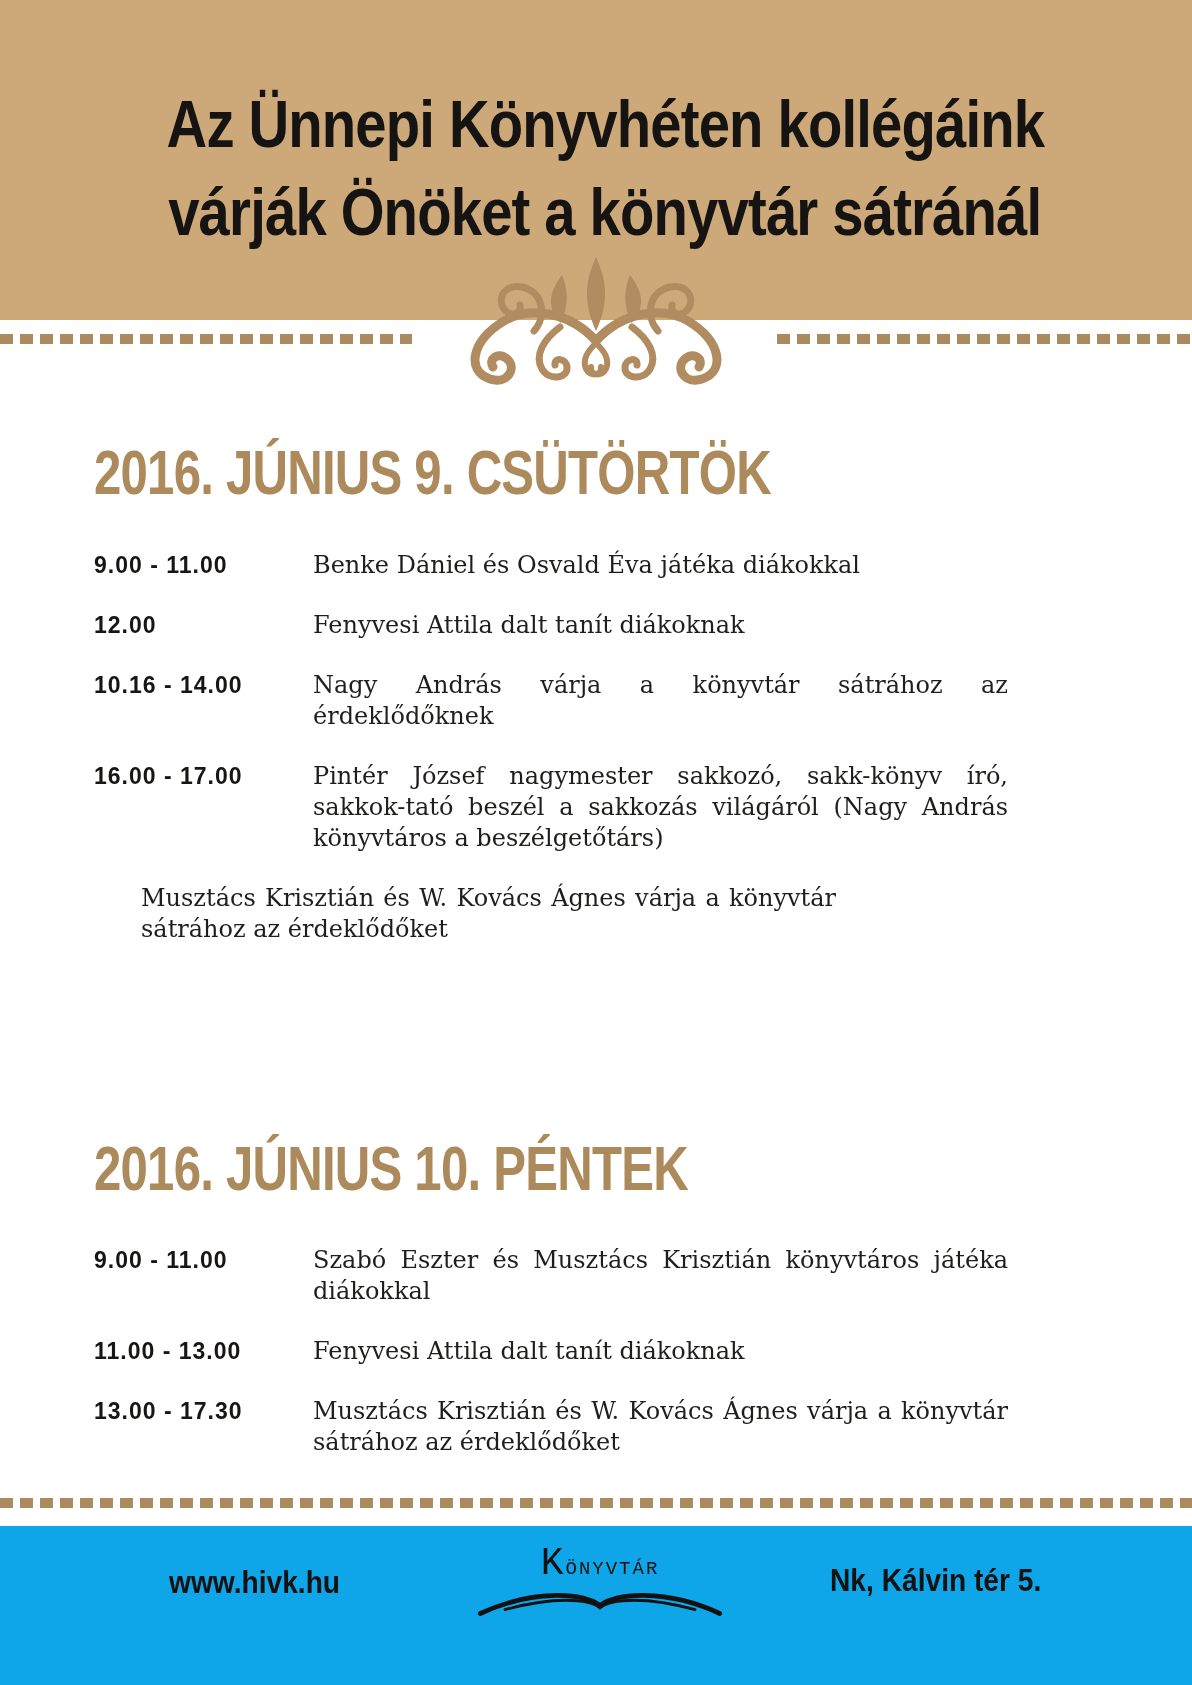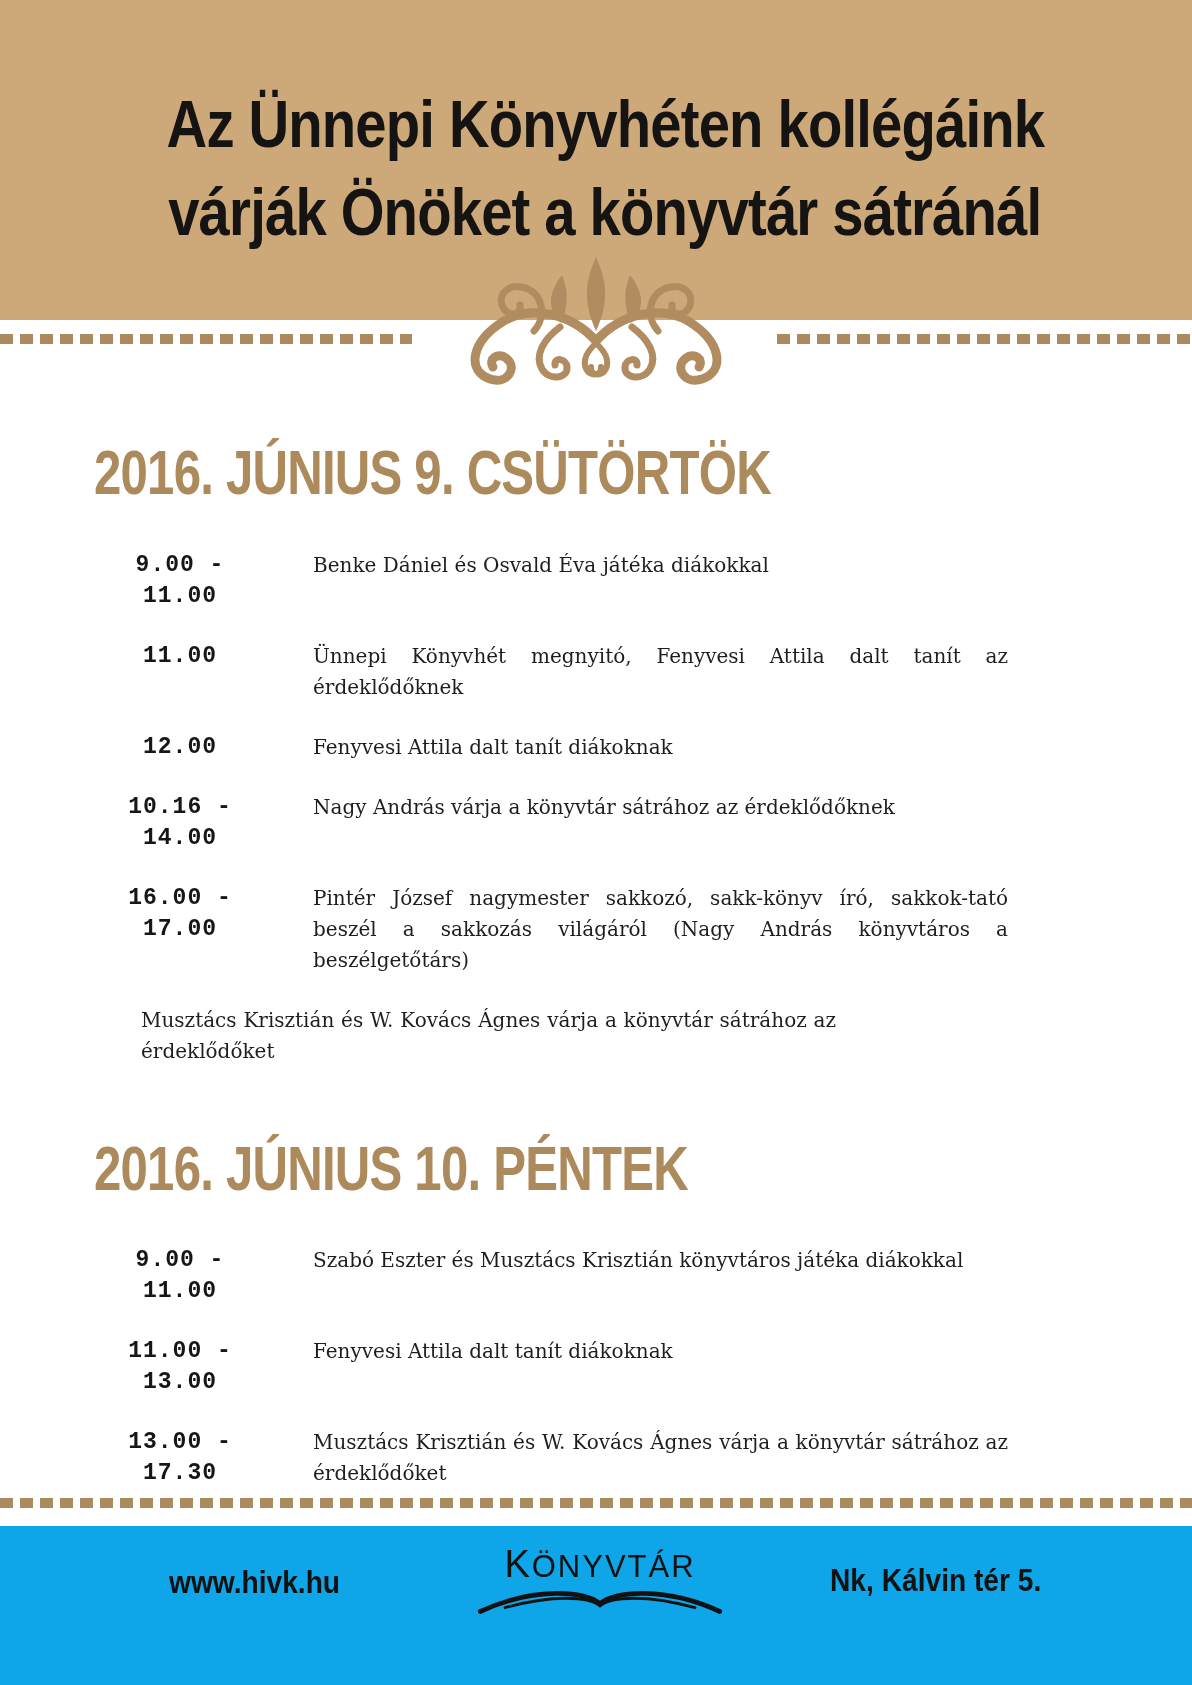--- a/index.html
+++ b/index.html
@@ -16,32 +16,32 @@
         background:repeating-linear-gradient(90deg,#ab8a5f 0 13px,rgba(0,0,0,0) 13px 20px);}
   .dash-top-left{left:0;top:334px;width:412px;}
   .dash-top-right{left:777px;top:334px;width:415px;}
   .dash-bottom{left:0;top:1498px;width:1192px;}
   
   .sec-heading{position:absolute;left:94px;margin:0;font-weight:bold;font-size:63px;line-height:63px;
                color:#ad8a5c;letter-spacing:-1px;white-space:nowrap;
                transform:scaleX(.78);transform-origin:left center;}
   .sched{position:absolute;left:94px;width:960px;}
   .row{display:flex;margin-bottom:29px;}
-  .time{width:172px;text-align:center;font-family:Liberation Mono, monospace;font-weight:bold;
+  .time{width:172px;text-align:left;font-family:Liberation Sans, sans-serif;font-weight:bold;
         font-size:23px;line-height:31px;letter-spacing:1px;color:#171614;flex:none;}
-  .desc{width:695px;margin-left:47px;font-family:"DejaVu Serif",serif;font-size:20px;
+  .desc{width:695px;margin-left:47px;font-family:"DejaVu Serif",serif;font-size:24px;
         line-height:31px;color:#1f1e1c;text-align:justify;flex:none;}
   
   .footer{position:absolute;left:0;top:1526px;width:1192px;height:159px;background:#0ea5e9;}
   .foot-bold{position:absolute;font-weight:bold;font-size:32px;color:#131211;white-space:nowrap;
              transform:scaleX(.88);transform-origin:left center;}
   .website{left:169px;top:38px;}
   .address{left:830px;top:36px;}
   .logo{position:absolute;left:470px;top:20px;width:260px;text-align:center;}
-  .logo-text{font-family:Liberation Sans, sans-serif;font-size:31px;letter-spacing:2px;color:#131211;
+  .logo-text{font-family:Liberation Mono, monospace;font-size:19px;letter-spacing:2px;color:#131211;
              line-height:36px;}
   .logo-text::first-letter{font-size:38px;}
   .logo-swoosh{display:block;margin:-2px auto 0 auto;width:256px;height:38px;}
 </style>
 </head>
 <body>
 
 <div class="page">
 
   <div class="header"></div>
@@ -68,24 +68,20 @@
   </svg>
 
   <div class="dash dash-top-left"></div>
   <div class="dash dash-top-right"></div>
 
   <h2 class="sec-heading" style="top:441px;">2016. JÚNIUS 9. CSÜTÖRTÖK</h2>
   <div class="sched" style="top:550px;">
     <div class="row">
       <div class="time">9.00 - 11.00</div>
       <div class="desc">Benke Dániel és Osvald Éva játéka diákokkal</div>
-    </div>
-    <div class="row">
-      <div class="time">11.00</div>
-      <div class="desc">Ünnepi Könyvhét megnyitó, Fenyvesi Attila dalt tanít az érdeklődőknek</div>
     </div>
     <div class="row">
       <div class="time">12.00</div>
       <div class="desc">Fenyvesi Attila dalt tanít diákoknak</div>
     </div>
     <div class="row">
       <div class="time">10.16 - 14.00</div>
       <div class="desc">Nagy András várja a könyvtár sátrához az érdeklődőknek</div>
     </div>
     <div class="row">

